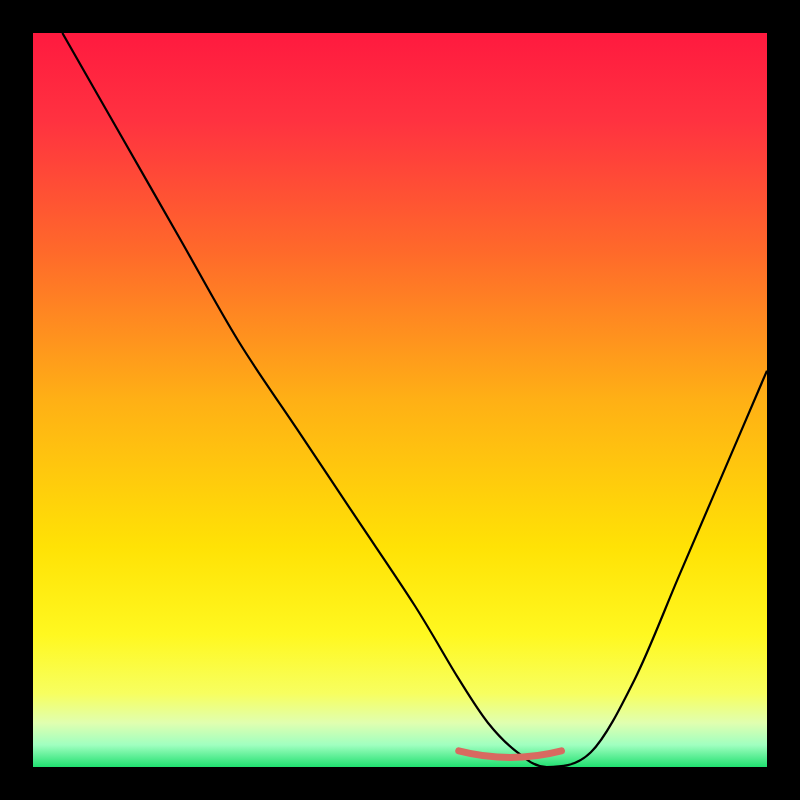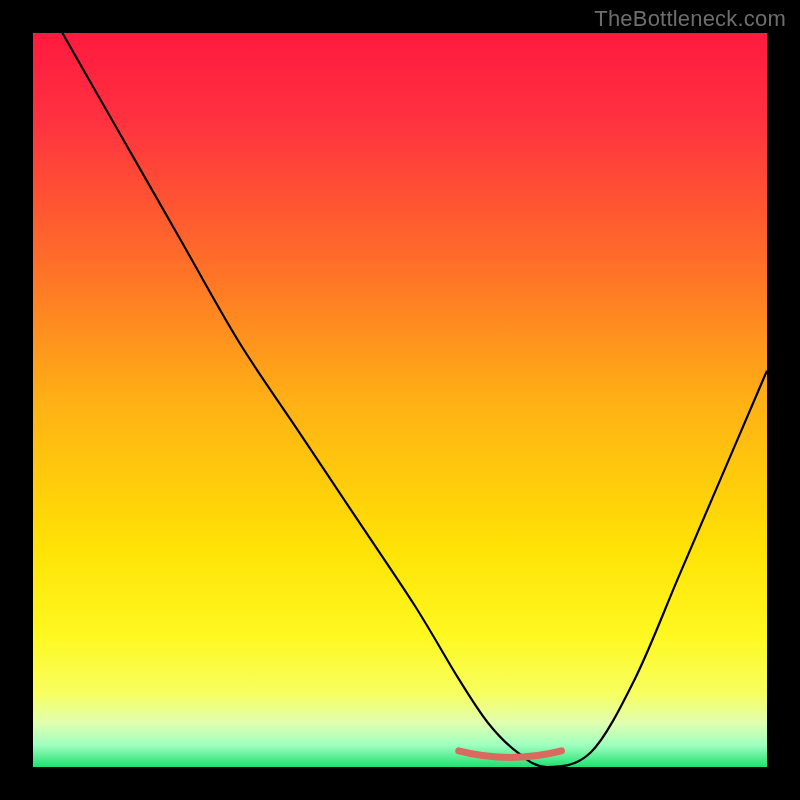--- a/index.html
+++ b/index.html
@@ -56,14 +56,13 @@
 
     <rect x="33" y="33" width="734" height="734" fill="url(#bg-grad)"></rect>
 
     <g clip-path="url(#plot-clip)">
       <path id="curve-path" fill="none" stroke-width="2.2" stroke="#000000" d="M 62.36 33 C 72.14666666666666 50.126666666666665, 101.50666666666667 101.50666666666666, 121.08 135.76 C 140.65333333333334 170.01333333333343, 160.22666666666663 204.26666666666665, 179.8 238.51999999999998 C 199.37333333333333 272.7733333333333, 218.94666666666663 309.4733333333333, 238.52 341.28000000000003 C 258.09333333333336 373.0866666666667, 277.6666666666667 400, 297.24 429.36 C 316.81333333333333 458.72, 336.38666666666666 488.08, 355.96 517.4399999999999 C 375.5333333333333 546.8, 397.55333333333334 578.6066666666667, 414.68 605.52 C 431.8066666666667 632.4333333333334, 446.4866666666667 659.3466666666667, 458.71999999999997 678.92 C 470.9533333333333 698.4933333333333, 478.29333333333335 710.7266666666667, 488.08 722.96 C 497.8666666666666 735.1933333333334, 507.65333333333336 744.98, 517.44 752.32 C 527.2266666666667 759.66, 534.5666666666666 767, 546.8 767 C 559.0333333333333 767, 576.16 767, 590.84 752.32 C 605.52 737.64, 620.2 708.28, 634.88 678.92 C 649.56 649.56, 664.24 610.4133333333334, 678.92 576.16 C 693.6 541.9066666666666, 708.28 507.6533333333333, 722.9599999999999 473.4 C 737.64 439.14666666666665, 759.66 387.7666666666667, 767 370.64"></path>
 
       <path id="marker-path" fill="none" stroke-width="7" stroke-linecap="round" stroke="#d86a60" d="M 458.71999999999997 750.852 Q 510.1 764.064, 561.48 750.852"></path>
     </g>
   </svg>
 
-  <div class="watermark">TheBottleneck.com</div>
 </div>
 
 </body></html>

